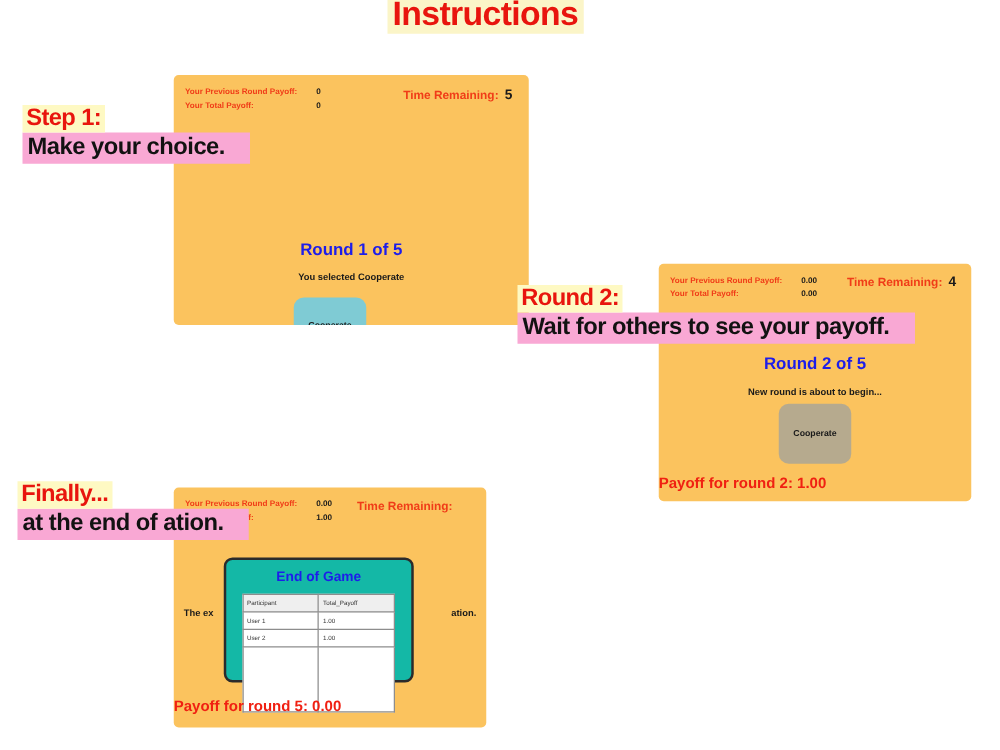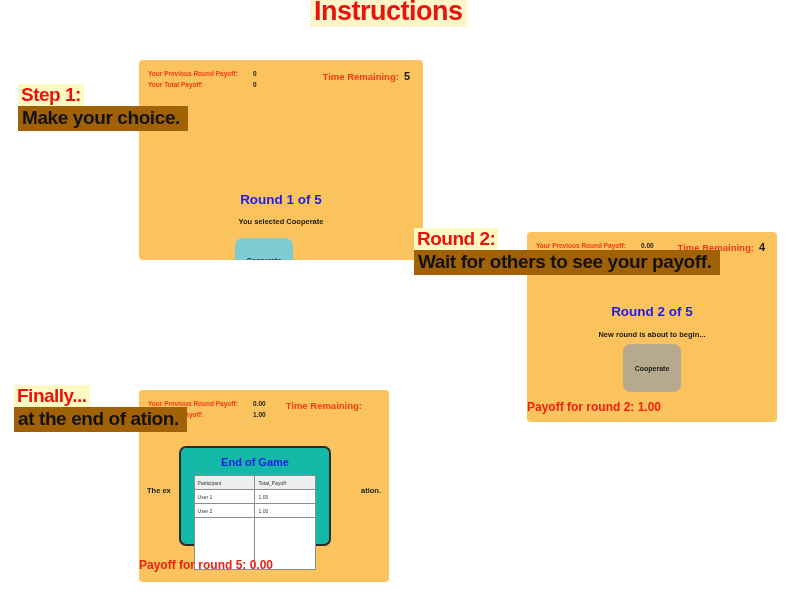--- a/index.html
+++ b/index.html
@@ -39,22 +39,22 @@
     background: #fef9c3;
     padding: 0 3px;
     letter-spacing: -0.5px;
     white-space: nowrap;
   }
   .callout .step-body {
     display: block;
     font-size: 19px;
     font-weight: bold;
     color: #121212;
-    background: #a16207;
-    padding: 1px 8px 2px 4px;
+    background: #f9a8d4;
+    padding: 1px 20px 2px 4px;
     letter-spacing: -0.4px;
     white-space: nowrap;
     width: max-content;
   }
   .callout .step-body.two-line { white-space: normal; }
   .callout .step-body .ln { display: block; }
 
   
   .panel {
     position: absolute;
@@ -190,21 +190,21 @@
   <div class="timer" style="right:13px; top:10px;">
     <span>Time Remaining:</span><span class="timer-value">5</span>
   </div>
 
   <div class="round-title" style="top:132px;">Round 1 of 5</div>
   <div class="round-status" style="top:157px;">You selected Cooperate</div>
 
   <button class="choice-btn active" style="left:96px; top:178px; width:58px; height:45px;">Cooperate</button>
 </div>
 
-<div class="panel" style="left:527px; top:232px; width:250px; height:190px;">
+<div class="panel" style="left:527px; top:211px; width:250px; height:190px;">
 
   <div class="panel-stats">
     <div class="stat-row">
       <span class="stat-label">Your Previous Round Payoff:</span>
       <span class="stat-value">0.00</span>
     </div>
     <div class="stat-row">
       <span class="stat-label">Your Total Payoff:</span>
       <span class="stat-value">0.00</span>
     </div>

